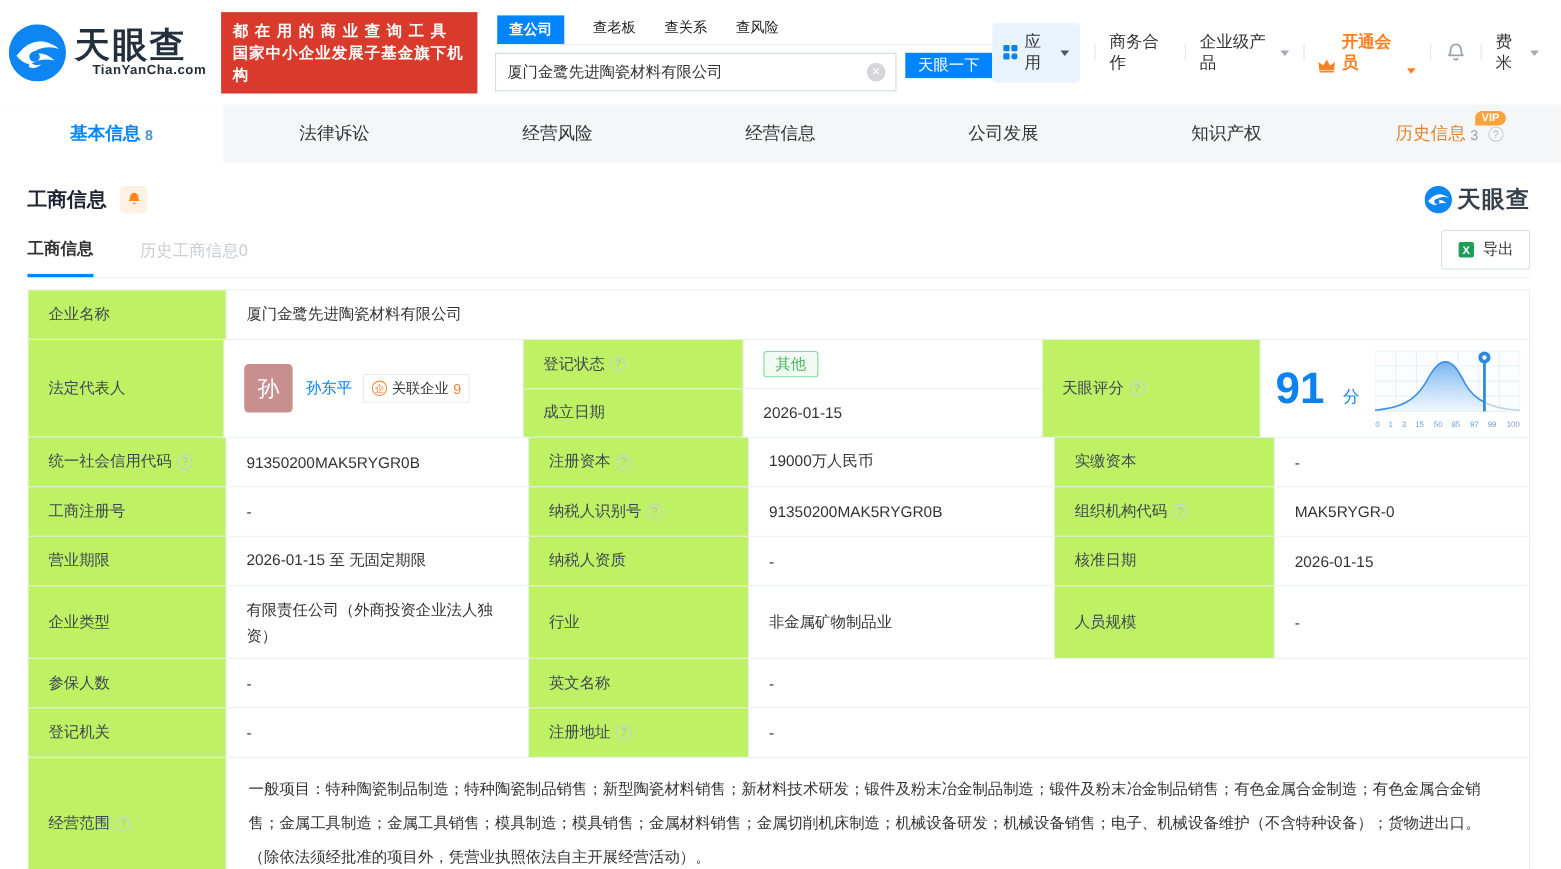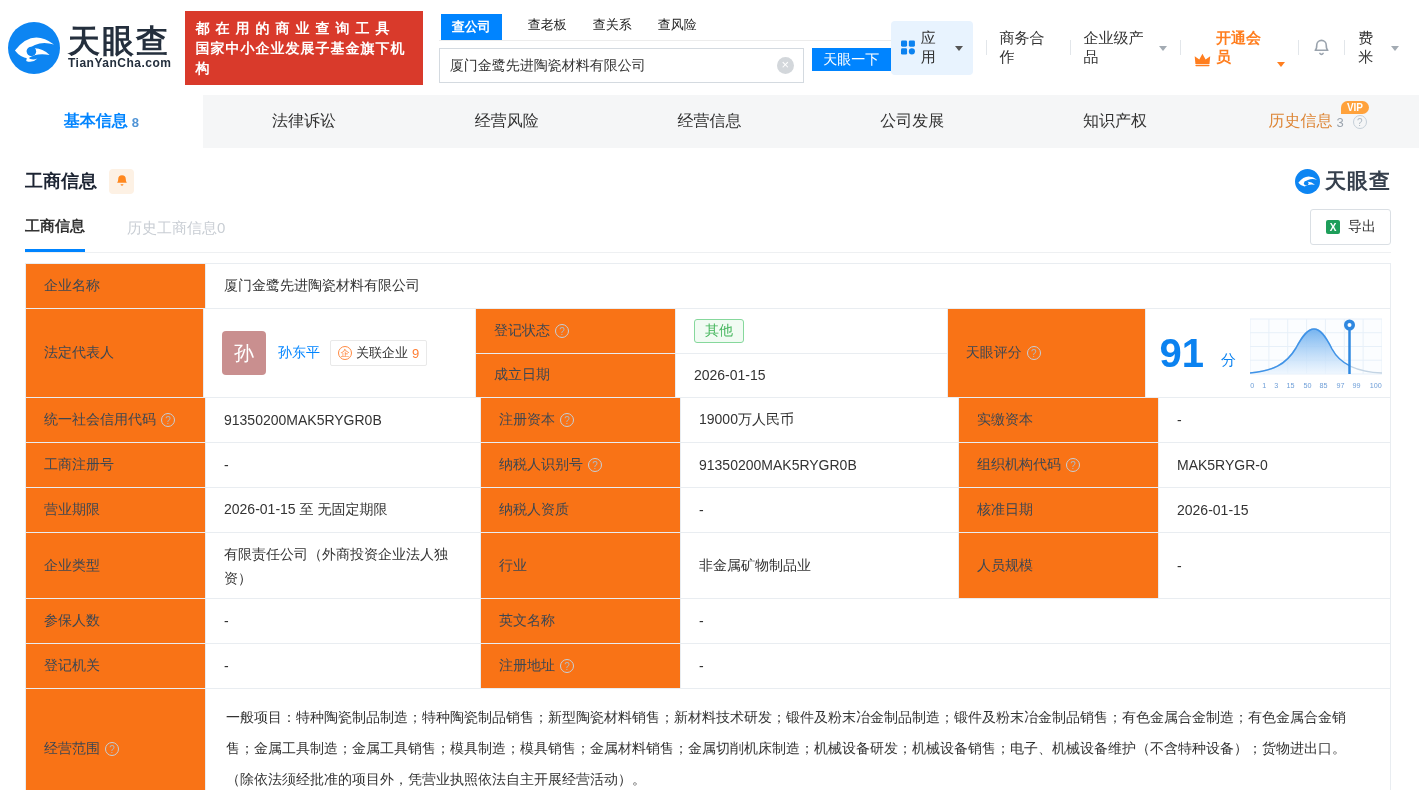--- a/index.html
+++ b/index.html
@@ -4,21 +4,21 @@
 <style>
   * { margin:0; padding:0; box-sizing:border-box; }
   html,body { width:1419px; height:790px; background:#fff; overflow:hidden;
     font-family:"Liberation Sans","DejaVu Sans",sans-serif; }
 
   
   .topbar { height:95px; display:flex; align-items:center; padding:0 20px 0 8px; background:#fff; }
   .logo { display:flex; align-items:center; gap:8px; }
   .logo-icon { width:52px; height:52px; }
   .logo-text-cn { font-size:32px; font-weight:bold; color:#242f3d; letter-spacing:2px; line-height:30px;}
-  .logo-text-en { font-size:12px; font-weight:bold; color:#242f3d; letter-spacing:.5px; }
+  .logo-text-en { font-size:12px; font-weight:bold; color:#242f3d; letter-spacing:.5px;margin-left:16px; }
   .banner { margin-left:14px; background:#d93a2b; color:#fff; padding:7px 10px; line-height:20px; }
   .banner-l1 { font-size:14px; letter-spacing:6px; font-weight:bold; }
   .banner-l2 { font-size:14px; letter-spacing:1px; font-weight:bold; }
 
   .searchbox { margin-left:16px; width:452px; }
   .search-tabs { display:flex; align-items:flex-end; gap:26px; border-bottom:1px solid #ececec; padding-left:2px;}
   .search-tab { font-size:13px; color:#222; padding:4px 0 6px; cursor:pointer; }
   .search-tab.active { background:#0084ff; color:#fff; padding:4px 11px; font-weight:bold; }
   .search-row { display:flex; margin-top:7px; }
   .search-input-wrap { position:relative; width:365px; }
@@ -71,21 +71,21 @@
   .subtab.inactive { color:#c9ced4; margin-left:42px; }
   .export-btn { position:absolute; right:0; top:-8px; width:81px; height:36px; background:#fff;
      border:1px solid #dadfe4; border-radius:3px; display:flex; align-items:center; justify-content:center;
      gap:7px; font-size:14px; color:#333; cursor:pointer; font-family:inherit;}
 
   
   .info-table { margin-top:10px; border-top:1px solid #e9edf1; border-left:1px solid #e9edf1; }
   .row { display:flex; }
   .cell { display:flex; align-items:center; padding:0 18px; font-size:14px;
      border-right:1px solid #e9edf1; border-bottom:1px solid #e9edf1; }
-  .label { background:#f97316; color:#3d4752; }
+  .label { background:#bef264; color:#3d4752; }
   .value { background:#fff; color:#333; }
   .c1 { width:180px; } .c2 { width:275px; } .c3 { width:200px; } .c4 { width:278px; }
   .c5 { width:200px; } .c6 { flex:1; }
   .grow { flex:1; }
   .h45 { height:45px; } .h66 { height:66px; } .h88 { height:89px; }
   .mid { width:478px; display:flex; flex-direction:column; }
   .mid-row { flex:1; display:flex; }
   .mid-row .cell { height:100%; }
   .wrapv { line-height:24px; padding-top:8px; padding-bottom:8px; align-items:flex-start;}
 

